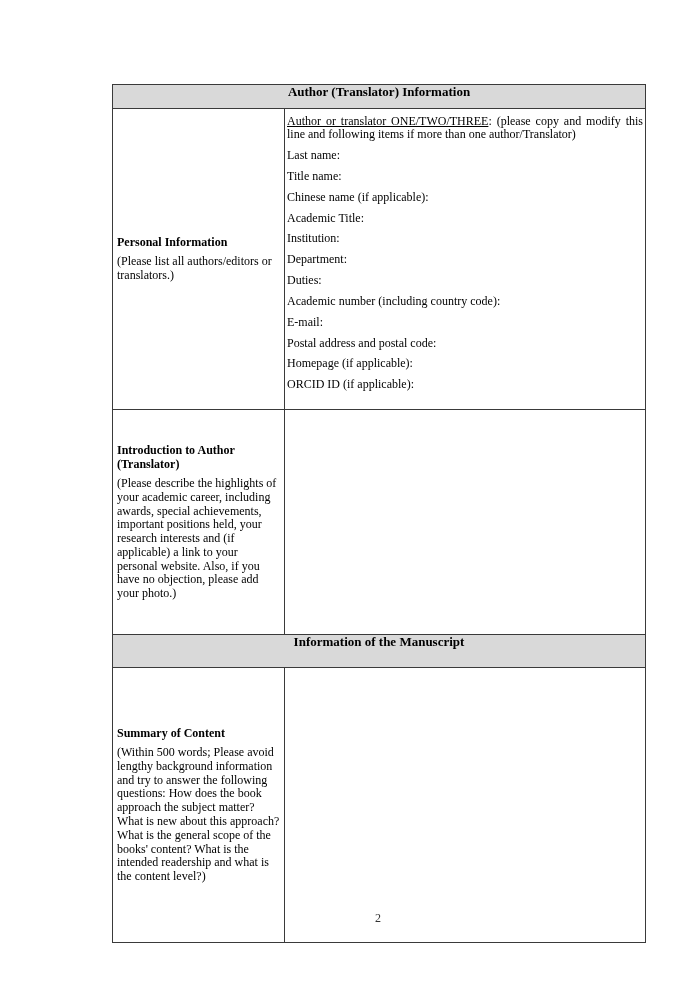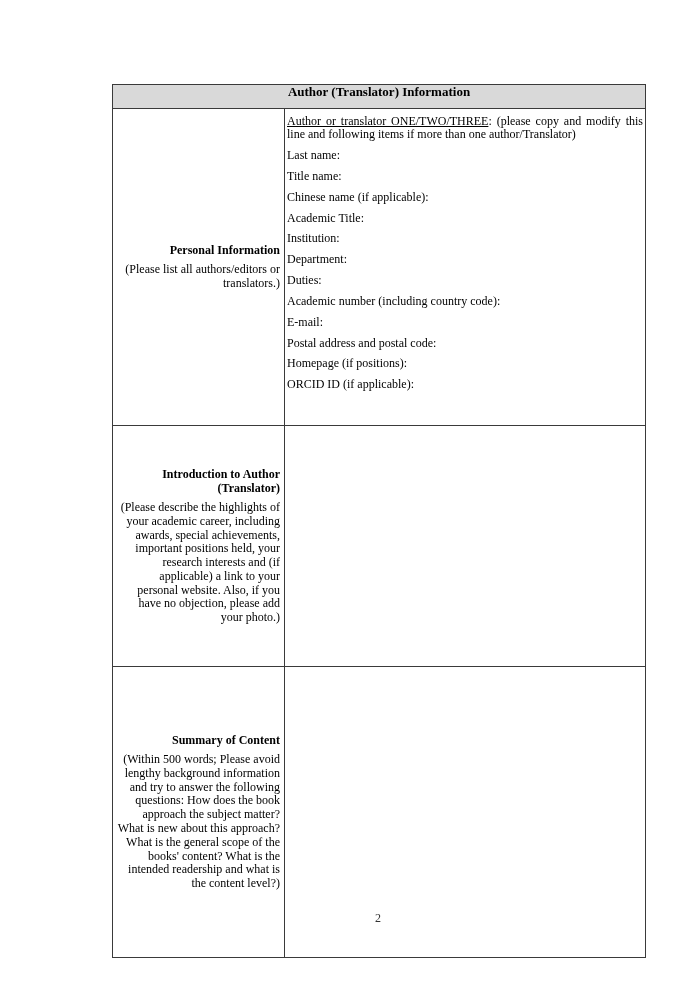--- a/index.html
+++ b/index.html
@@ -41,23 +41,23 @@
       background: #d9d9d9;
       text-align: center;
       font-weight: bold;
       font-size: 13px;
       vertical-align: middle;
     }
     .sh1 td { height: 23px; }
     .sh2 td { height: 32px; }
     .label-cell {
       width: 171px;
-      text-align: right;
+      text-align: left;
       vertical-align: middle !important;
-      padding: 16px 4px !important;
+      padding: 8px 4px !important;
     }
     .label-title {
       font-weight: bold;
       margin-bottom: 6px;
     }
     .label-desc {
       line-height: 13.8px;
     }
     .row-personal td { height: 284px; }
     .row-intro td { height: 208px; }
@@ -115,33 +115,36 @@
         <div class="field">Last name:</div>
         <div class="field">Title name:</div>
         <div class="field">Chinese name (if applicable):</div>
         <div class="field">Academic Title:</div>
         <div class="field">Institution:</div>
         <div class="field">Department:</div>
         <div class="field">Duties:</div>
         <div class="field">Academic number (including country code):</div>
         <div class="field">E-mail:</div>
         <div class="field">Postal address and postal code:</div>
-        <div class="field">Homepage (if positions):</div>
+        <div class="field">Homepage (if applicable):</div>
         <div class="field">ORCID ID (if applicable):</div>
       </td>
     </tr>
 
     <tr class="row-intro">
       <td class="label-cell">
         <div class="label-title">Introduction to Author (Translator)</div>
         <div class="label-desc">(Please describe the highlights of your academic career, including awards, special achievements, important positions held, your research interests and (if applicable) a link to your personal website. Also, if you have no objection, please add your photo.)</div>
       </td>
       <td class="value-cell"></td>
     </tr>
 
+    <tr class="section-header sh2">
+      <td colspan="2">Information of the Manuscript</td>
+    </tr>
 
     <tr class="row-summary">
       <td class="label-cell">
         <div class="label-title">Summary of Content</div>
         <div class="label-desc">(Within 500 words; Please avoid lengthy background information and try to answer the following questions: How does the book approach the subject matter? What is new about this approach? What is the general scope of the books' content? What is the intended readership and what is the content level?)</div>
       </td>
       <td class="value-cell"></td>
     </tr>
   </tbody>
     </table>

